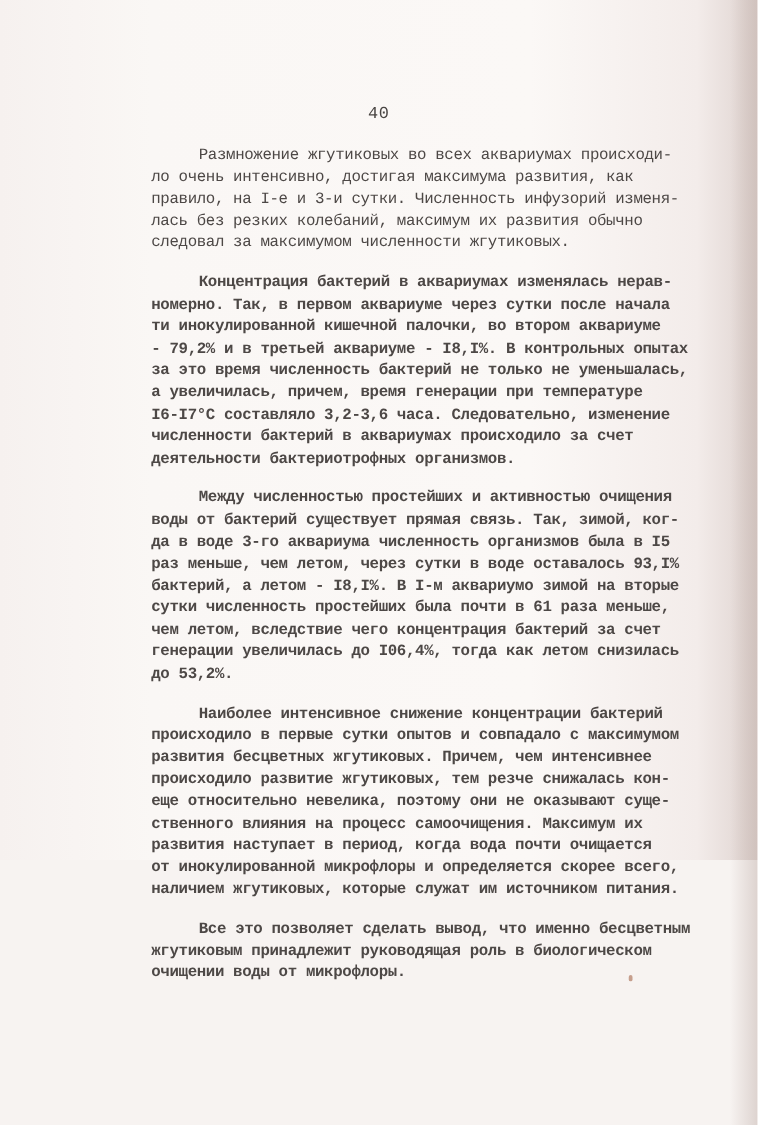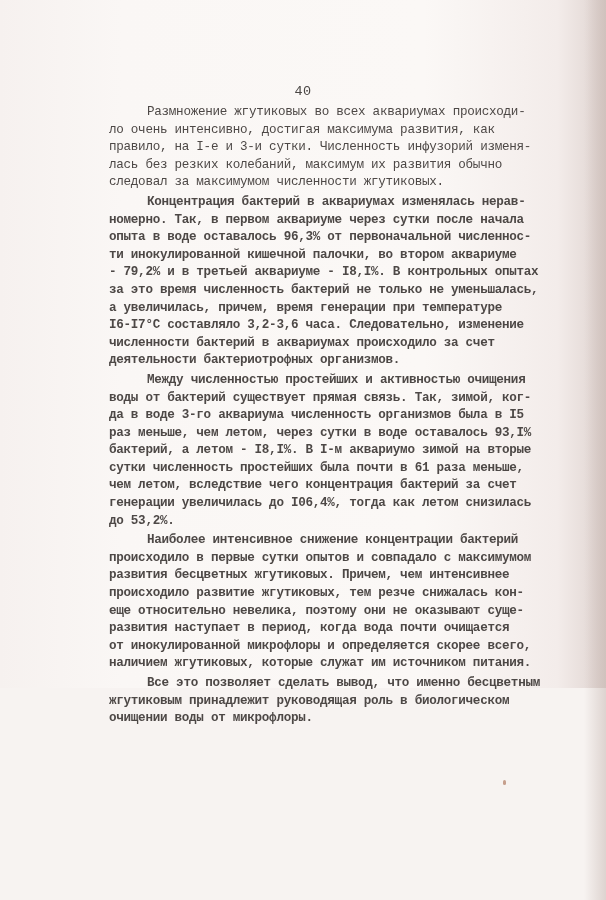--- a/index.html
+++ b/index.html
@@ -24,21 +24,21 @@
     }
     .body-text {
       position: absolute; top: 102px; left: 107px; width: 420px;
       color: #4d4846;
     }
     .line {
       display: block; white-space: pre; height: 17.6px; line-height: 17.6px;
       font-size: 12.6px; letter-spacing: -0.28px;
     }
     .line.indent { padding-left: 38px; }
-    .para { margin: 2px; }
+    .para { margin: 14px; }
     .para + .para { margin-top: 0; font-weight: bold; }
     .speck {
       position: absolute; left: 503px; top: 780px; width: 3px; height: 5px;
       background: #b07a62; border-radius: 2px; opacity: 0.7;
     }
   </style>
 </head>
 <body>
 
 <div class="page">
@@ -52,21 +52,20 @@
       <span class="line indent">Размножение жгутиковых во всех аквариумах происходи-</span>
       <span class="line">ло очень интенсивно, достигая максимума развития, как</span>
       <span class="line">правило, на I-е и 3-и сутки. Численность инфузорий изменя-</span>
       <span class="line">лась без резких колебаний, максимум их развития обычно</span>
       <span class="line">следовал за максимумом численности жгутиковых.</span>
     </div>
 
     <div class="para">
       <span class="line indent">Концентрация бактерий в аквариумах изменялась нерав-</span>
       <span class="line">номерно. Так, в первом аквариуме через сутки после начала</span>
-      <span class="line">опыта в воде оставалось 96,3% от первоначальной численнос-</span>
       <span class="line">ти инокулированной кишечной палочки, во втором аквариуме</span>
       <span class="line">- 79,2% и в третьей аквариуме - I8,I%. В контрольных опытах</span>
       <span class="line">за это время численность бактерий не только не уменьшалась,</span>
       <span class="line">а увеличилась, причем, время генерации при температуре</span>
       <span class="line">I6-I7°С составляло 3,2-3,6 часа. Следовательно, изменение</span>
       <span class="line">численности бактерий в аквариумах происходило за счет</span>
       <span class="line">деятельности бактериотрофных организмов.</span>
     </div>
 
     <div class="para">
@@ -80,20 +79,21 @@
       <span class="line">генерации увеличилась до I06,4%, тогда как летом снизилась</span>
       <span class="line">до 53,2%.</span>
     </div>
 
     <div class="para">
       <span class="line indent">Наиболее интенсивное снижение концентрации бактерий</span>
       <span class="line">происходило в первые сутки опытов и совпадало с максимумом</span>
       <span class="line">развития бесцветных жгутиковых. Причем, чем интенсивнее</span>
       <span class="line">происходило развитие жгутиковых, тем резче снижалась кон-</span>
       <span class="line">еще относительно невелика, поэтому они не оказывают суще-</span>
+      <span class="line">ственного влияния на процесс самоочищения. Максимум их</span>
       <span class="line">развития наступает в период, когда вода почти очищается</span>
       <span class="line">от инокулированной микрофлоры и определяется скорее всего,</span>
       <span class="line">наличием жгутиковых, которые служат им источником питания.</span>
     </div>
 
     <div class="para">
       <span class="line indent">Все это позволяет сделать вывод, что именно бесцветным</span>
       <span class="line">жгутиковым принадлежит руководящая роль в биологическом</span>
       <span class="line">очищении воды от микрофлоры.</span>
     </div>

